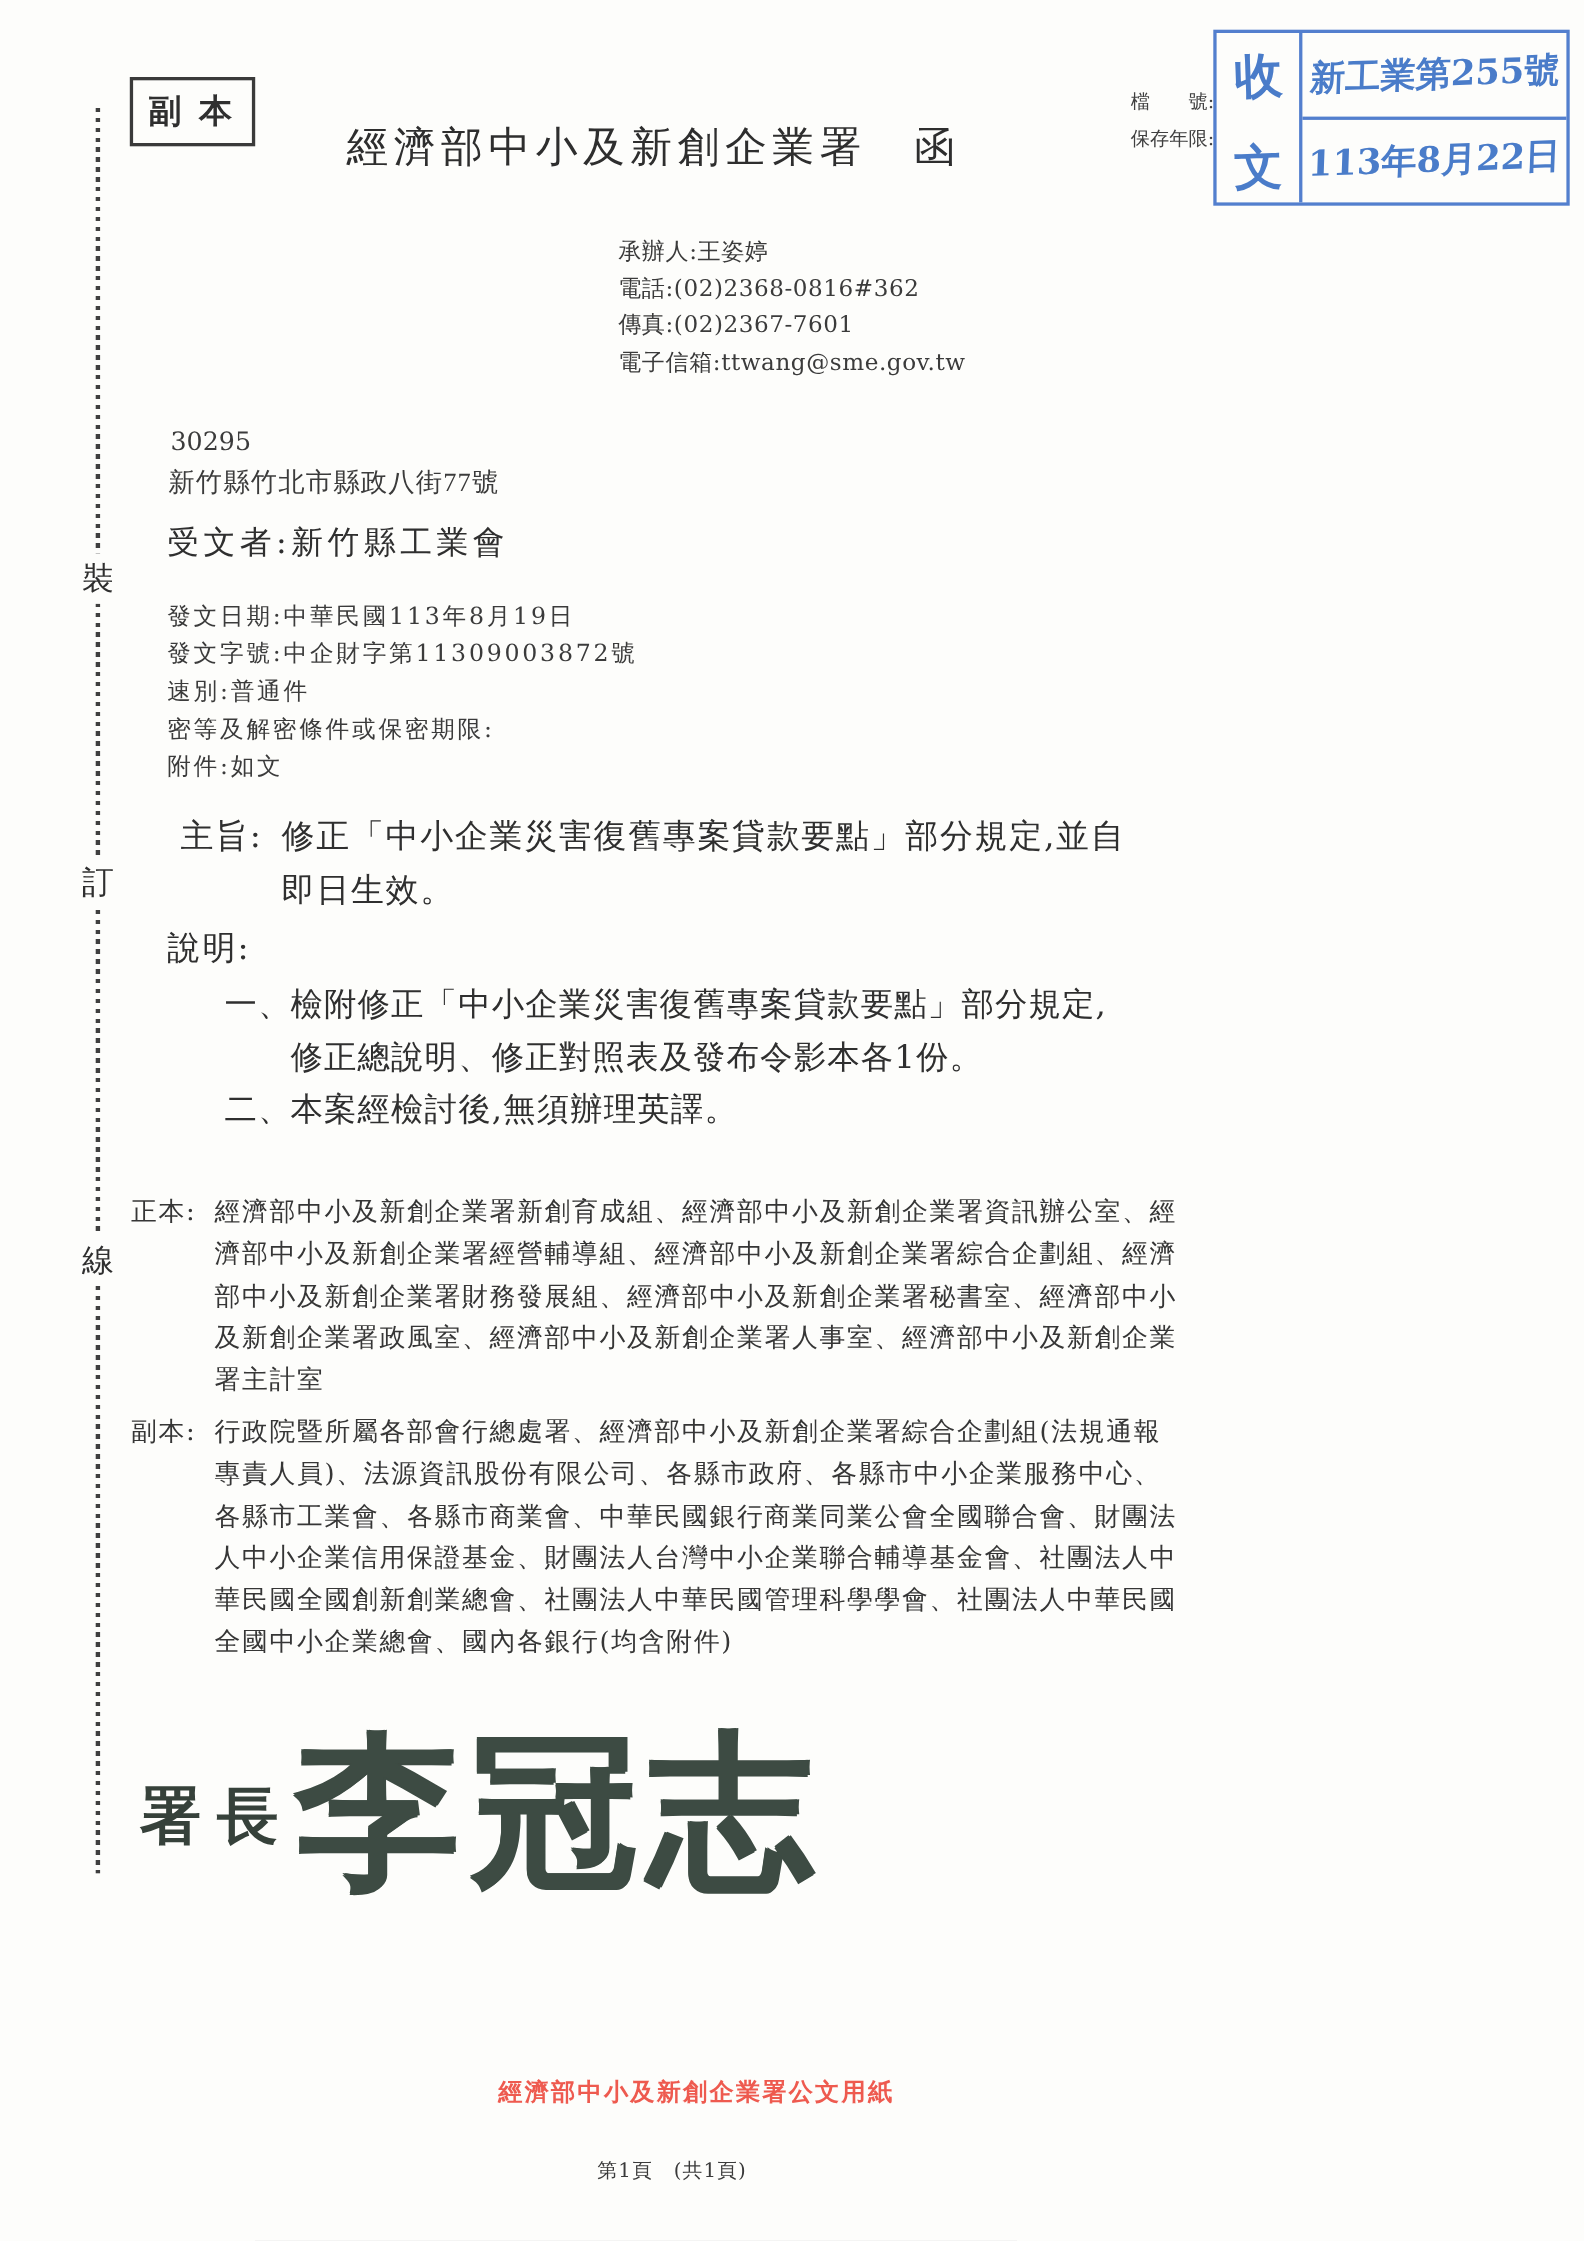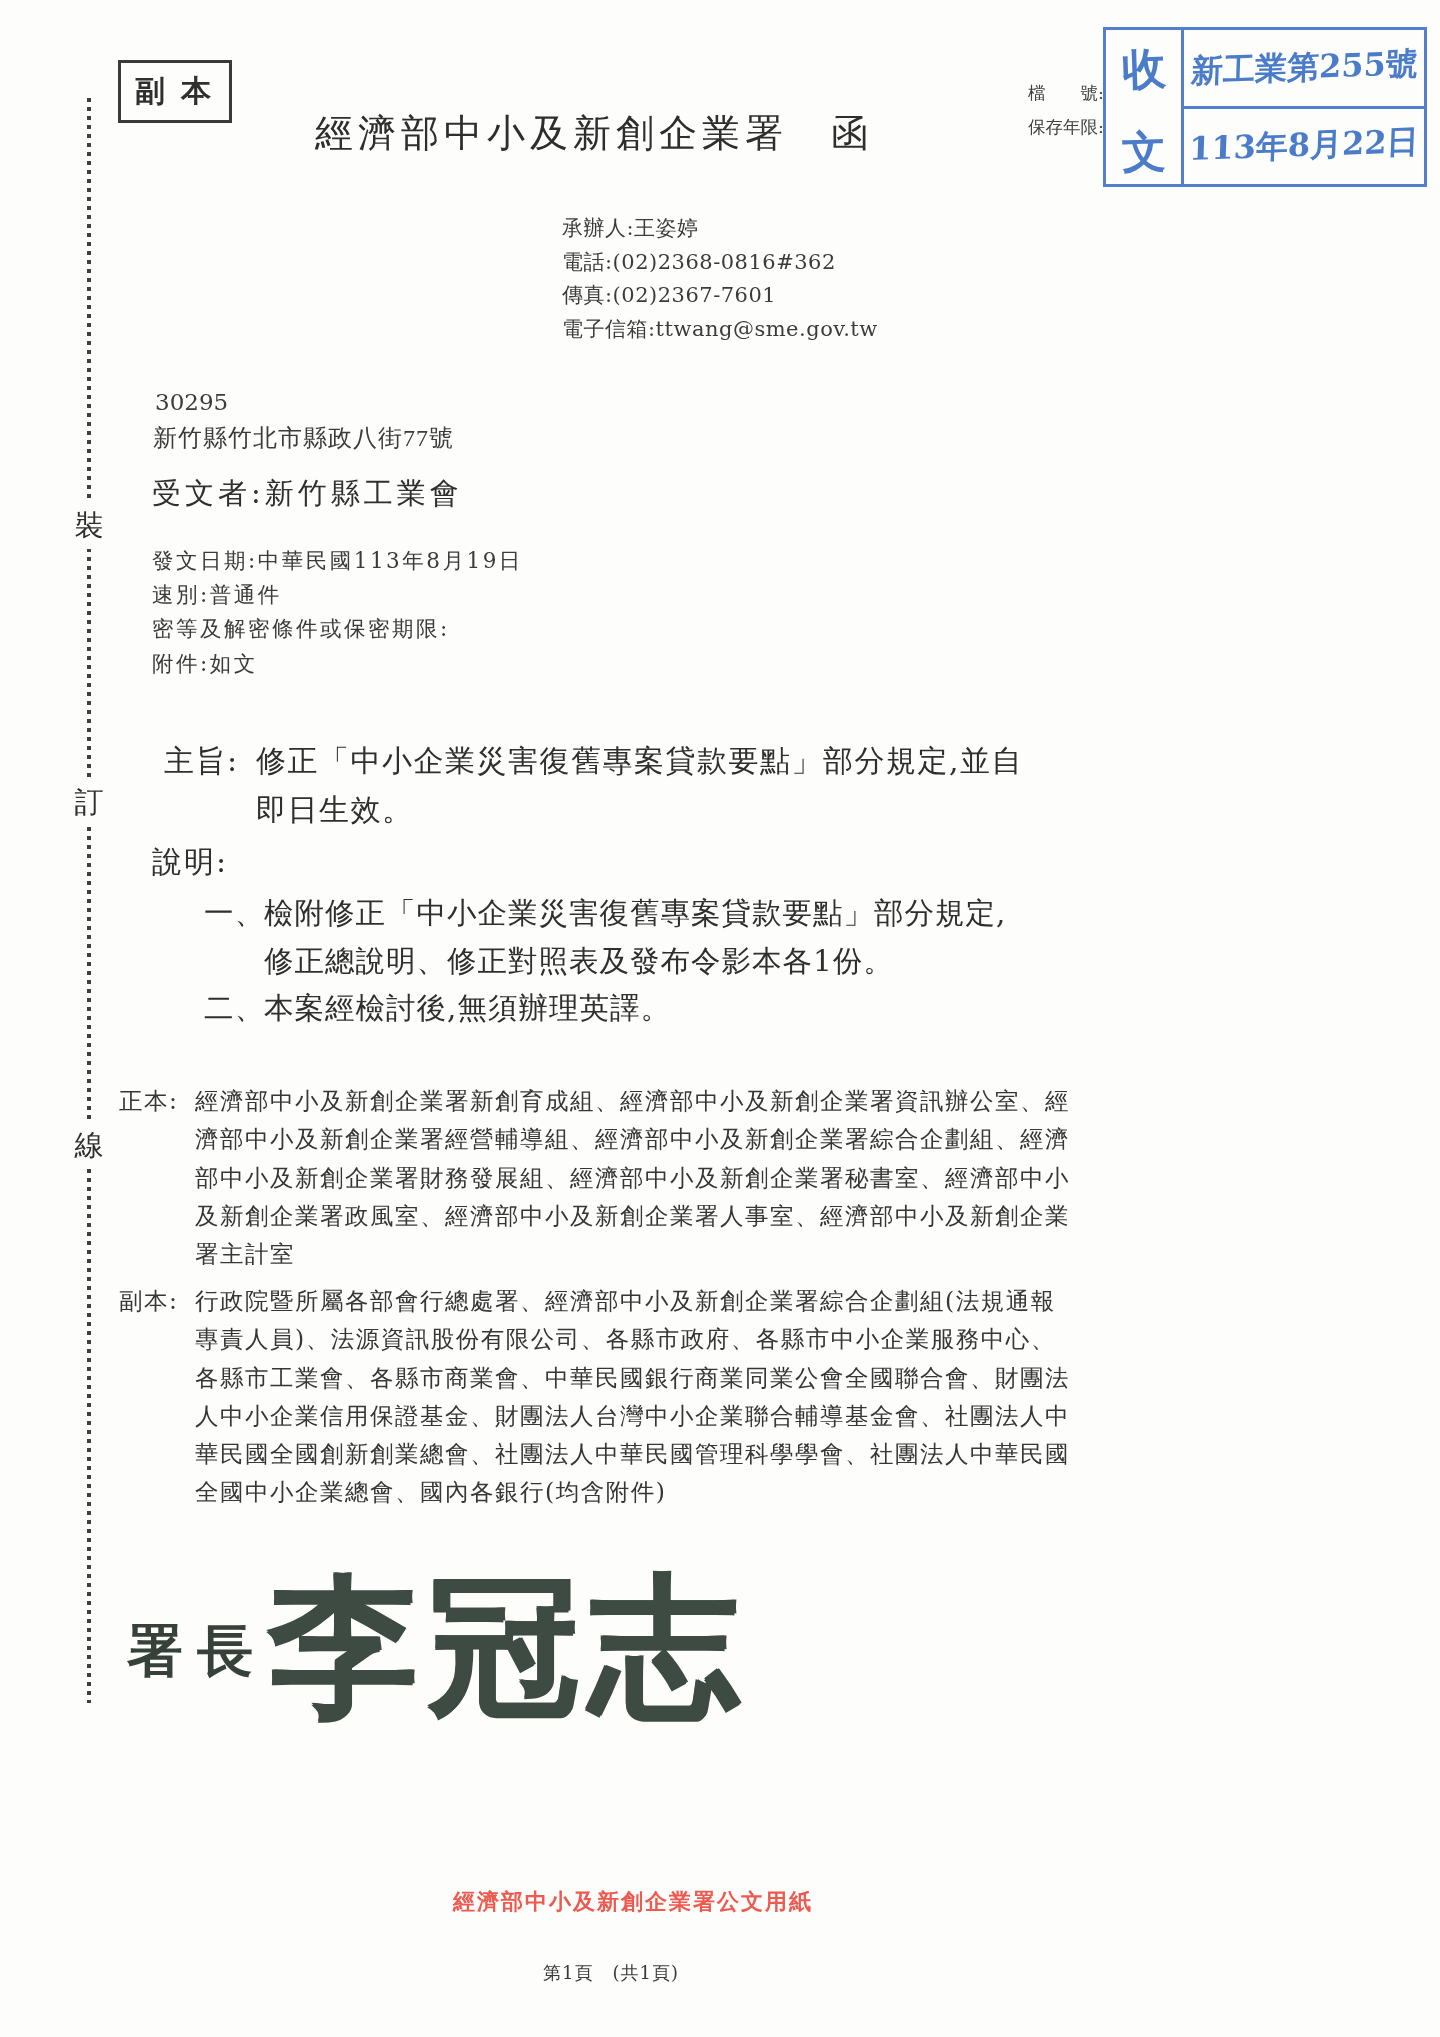--- a/index.html
+++ b/index.html
@@ -5,21 +5,21 @@
   * { margin:0; padding:0; box-sizing:border-box; }
   html,body { background:#e8e8e8; }
   .page {
     position:relative; width:1440px; height:2037px;
     background:#fdfdfb; color:#3b3b3b; overflow:hidden;
     font-family:"DejaVu Serif", serif;
     margin:0 auto;
   }
   
   .copy-box {
-    position:absolute; left:118px; top:60px;
+    position:absolute; left:118px; top:70px;
     border:3px solid #3a3a3a; padding:8px 2px 8px 14px;
     font-size:30px; letter-spacing:16px; font-weight:600; color:#2f2f2f;
   }
   
   .rail {
     position:absolute; left:87px; top:98px; width:4px; height:1605px;
     background:repeating-linear-gradient(to bottom, #3f3f3f 0 4px, transparent 4px 9px);
   }
   .rail-char {
     position:absolute; left:72px; width:34px; text-align:center;
@@ -135,20 +135,21 @@
     <div>傳真:(02)2367-7601</div>
     <div>電子信箱:ttwang@sme.gov.tw</div>
   </div>
 
   <div class="postal">30295</div>
   <div class="recv-address">新竹縣竹北市縣政八街77號</div>
   <div class="recipient-line">受文者:新竹縣工業會</div>
 
   <div class="meta">
     <div>發文日期:中華民國113年8月19日</div>
+    <div>發文字號:中企財字第11309003872號</div>
     <div>速別:普通件</div>
     <div>密等及解密條件或保密期限:</div>
     <div>附件:如文</div>
   </div>
 
   <div class="hang subject">
     <span class="hang-label">主旨:</span>
     <div class="hang-lines">
       <div>修正「中小企業災害復舊專案貸款要點」部分規定,並自</div>
       <div>即日生效。</div>

